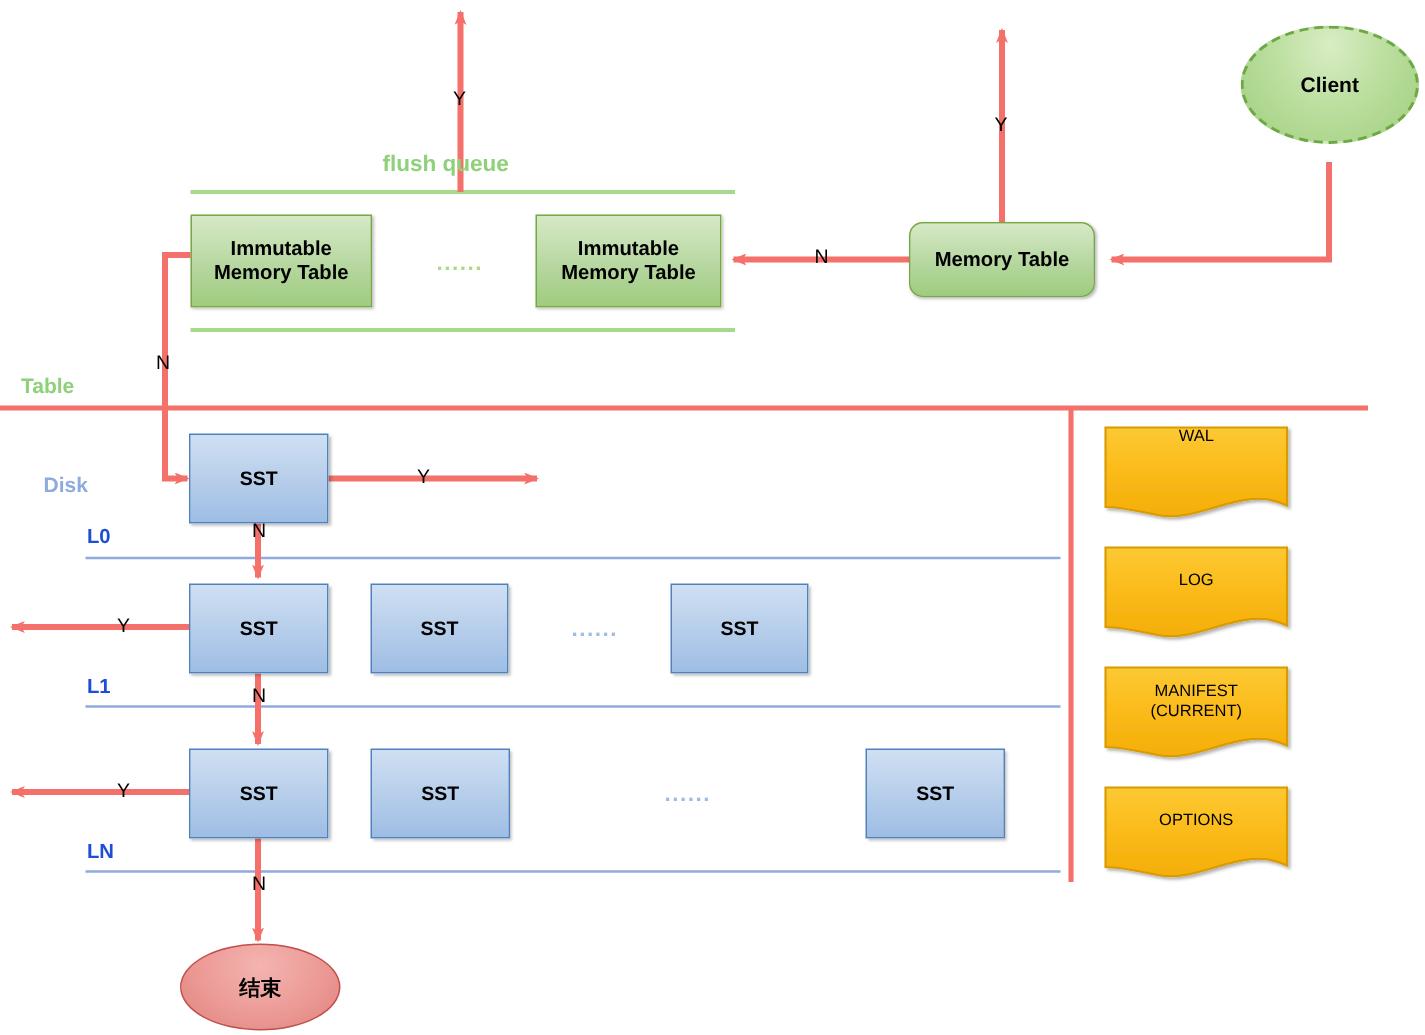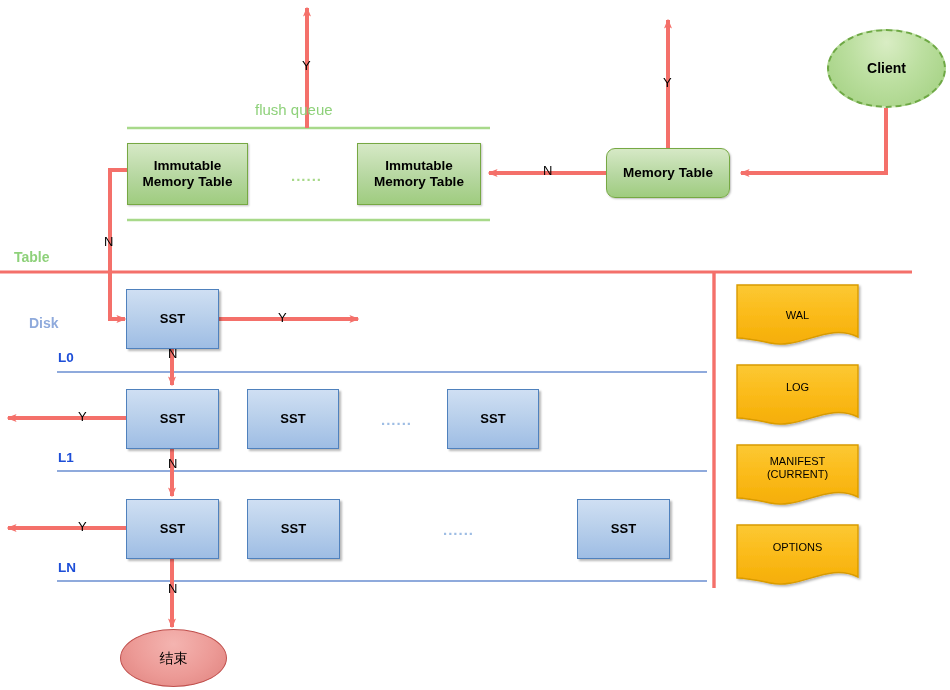--- a/index.html
+++ b/index.html
@@ -56,21 +56,21 @@
     border: 1.5px solid #4f81bd;
     font-weight: bold;
     font-size: 13px;
     box-shadow: 1.5px 1.5px 2px rgba(0,0,0,0.28);
   }
 
   .end-ellipse {
     background: radial-gradient(ellipse at 50% 25%, #f4b4b0 0%, #ec9a96 55%, #df817d 100%);
     border: 1.5px solid #c0504d;
     border-radius: 50%;
-    font-weight: normal;
+    font-weight: bold;
     font-size: 14px;
   }
 
   
   .label {
     position: absolute;
     white-space: nowrap;
   }
   .flow-label {
     font-size: 13px;
@@ -88,21 +88,21 @@
     color: #8faadc;
     margin-top: 36px;
   }
   .level-label {
     font-size: 13.5px;
     font-weight: bold;
     color: #1d4ed8;
   }
   .queue-title {
     font-size: 15px;
-    font-weight: normal;
+    font-weight: bold;
     color: #8ed17a;
   }
   .dots-green {
     position: absolute;
     font-size: 15px;
     font-weight: bold;
     letter-spacing: 1px;
     color: #a8d98a;
   }
   .dots-blue {
@@ -187,21 +187,21 @@
       <path d="M 737,365 L 858,365 L 858,417 C 828,402 800,430 770,423 C 756,420 746,418 737,418 Z" fill="url(#fileGrad)" stroke="#d99b00" stroke-width="1.4"></path>
     </g>
     <g filter="url(#softShadow)">
       <path d="M 737,445 L 858,445 L 858,497 C 828,482 800,510 770,503 C 756,500 746,498 737,498 Z" fill="url(#fileGrad)" stroke="#d99b00" stroke-width="1.4"></path>
     </g>
     <g filter="url(#softShadow)">
       <path d="M 737,525 L 858,525 L 858,577 C 828,562 800,590 770,583 C 756,580 746,578 737,578 Z" fill="url(#fileGrad)" stroke="#d99b00" stroke-width="1.4"></path>
     </g>
   </svg>
 
-  <div class="node client-ellipse" style="left:827px; top:29px; width:119px; height:79px;">
+  <div class="node client-ellipse" style="left:827px; top:17px; width:119px; height:79px;">
     <span>Client</span>
   </div>
 
   <div class="node green-box rounded" style="left:606px; top:148px; width:124px; height:50px;">
     <span>Memory Table</span>
   </div>
 
   <div class="node green-box" style="left:127px; top:143px; width:121px; height:62px; flex-direction:column;">
     <span>Immutable</span>
     <span>Memory Table</span>
@@ -250,21 +250,21 @@
   </div>
   <div class="dots-blue" style="left:443px; top:521px;">......</div>
 
   <div class="label level-label" style="left:58px; top:560px;">LN</div>
 
   <div class="node end-ellipse" style="left:120px; top:629px; width:107px; height:58px;">
     <span>结束</span>
   </div>
 
   <div class="file-shape" style="left:737px; top:285px; width:121px; height:40px;">
-    <div class="file-label" style="top:24px;">WAL</div>
+    <div class="file-label" style="top:0;">WAL</div>
   </div>
   <div class="file-shape" style="left:737px; top:365px; width:121px; height:40px;">
     <div class="file-label" style="top:16px;">LOG</div>
   </div>
   <div class="file-shape" style="left:737px; top:525px; width:121px; height:40px;">
     <div class="file-label" style="top:16px;">OPTIONS</div>
   </div>
   <div class="file-shape" style="left:737px; top:445px; width:121px; height:48px;">
     <div class="file-label" style="top:10px;">MANIFEST
 (CURRENT)</div>

